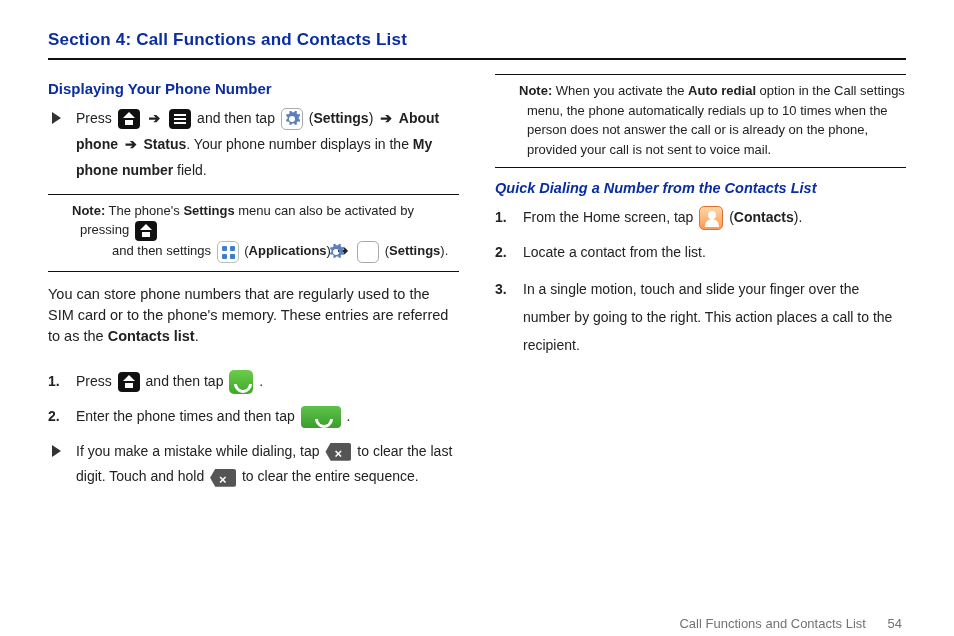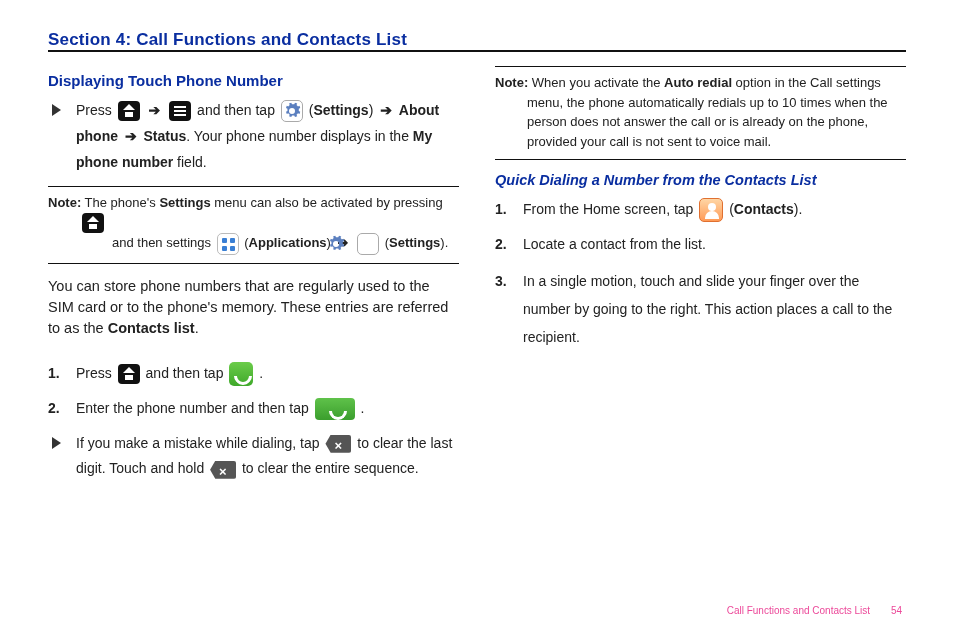--- a/index.html
+++ b/index.html
@@ -11,20 +11,21 @@
     color: #222;
     position: relative;
     padding: 30px 48px 20px 48px;
   }
   .section-title {
     color: #0a2ea0;
     font-weight: 800;
     font-size: 17px;
     font-family: Arial, sans-serif;
     border-bottom: 2px solid #111;
+    padding-bottom: 8px;
     margin-bottom: 14px;
     letter-spacing: 0.2px;
   }
   .columns {
     display: flex;
     gap: 36px;
   }
   .col {
     flex: 1;
     min-width: 0;
@@ -161,40 +162,40 @@
   }
   .notebox {
     border-top: 1px solid #111;
     border-bottom: 1px solid #111;
     padding: 6px 0 8px 0;
     margin: 10px 0 12px 0;
     font-size: 13px;
     line-height: 1.5;
   }
   .note-indent { display:block; margin-left: 32px; text-indent: -32px; }
-  .note-label { font-weight: 700; }
+  .note-label { font-weight: 700; margin-left: 24px; }
   .footer {
     position: absolute;
-    bottom: 20px;
+    bottom: 5px;
     right: 52px;
-    font-size: 10px;
-    color: #ec4899;
+    font-size: 13px;
+    color: #737373;
   }
   .page-num { margin-left: 18px; }
 </style>
 </head>
 <body>
 
 <div class="section-title">Section 4: Call Functions and Contacts List</div>
 
 <div class="columns">
 
   <div class="col">
 
-    <div class="h2">Displaying Touch Phone Number</div>
+    <div class="h2">Displaying Your Phone Number</div>
 
     <ul class="list">
       <li>
         <span class="triangle"></span>
         <span>Press</span>
         <span class="icon icon-home"></span>
         <span class="arrow">➔</span>
         <span class="icon icon-menu"></span>
         <span>and then tap</span>
         <span class="icon icon-gear">
@@ -235,21 +236,21 @@
     <ul class="list">
       <li>
         <span class="marker">1.</span>
         <span>Press</span>
         <span class="icon icon-home"></span>
         <span>and then tap</span>
         <span class="icon icon-phone"></span> .
       </li>
       <li>
         <span class="marker">2.</span>
-        <span>Enter the phone number and then tap</span>
+        <span>Enter the phone times and then tap</span>
         <span class="icon icon-phone-wide"></span> .
       </li>
       <li>
         <span class="triangle"></span>
         <span>If you make a mistake while dialing, tap</span>
         <span class="icon icon-del"></span>
         <span>to clear the last digit. Touch and hold</span>
         <span class="icon icon-del"></span>
         <span>to clear the entire sequence.</span>
       </li>

